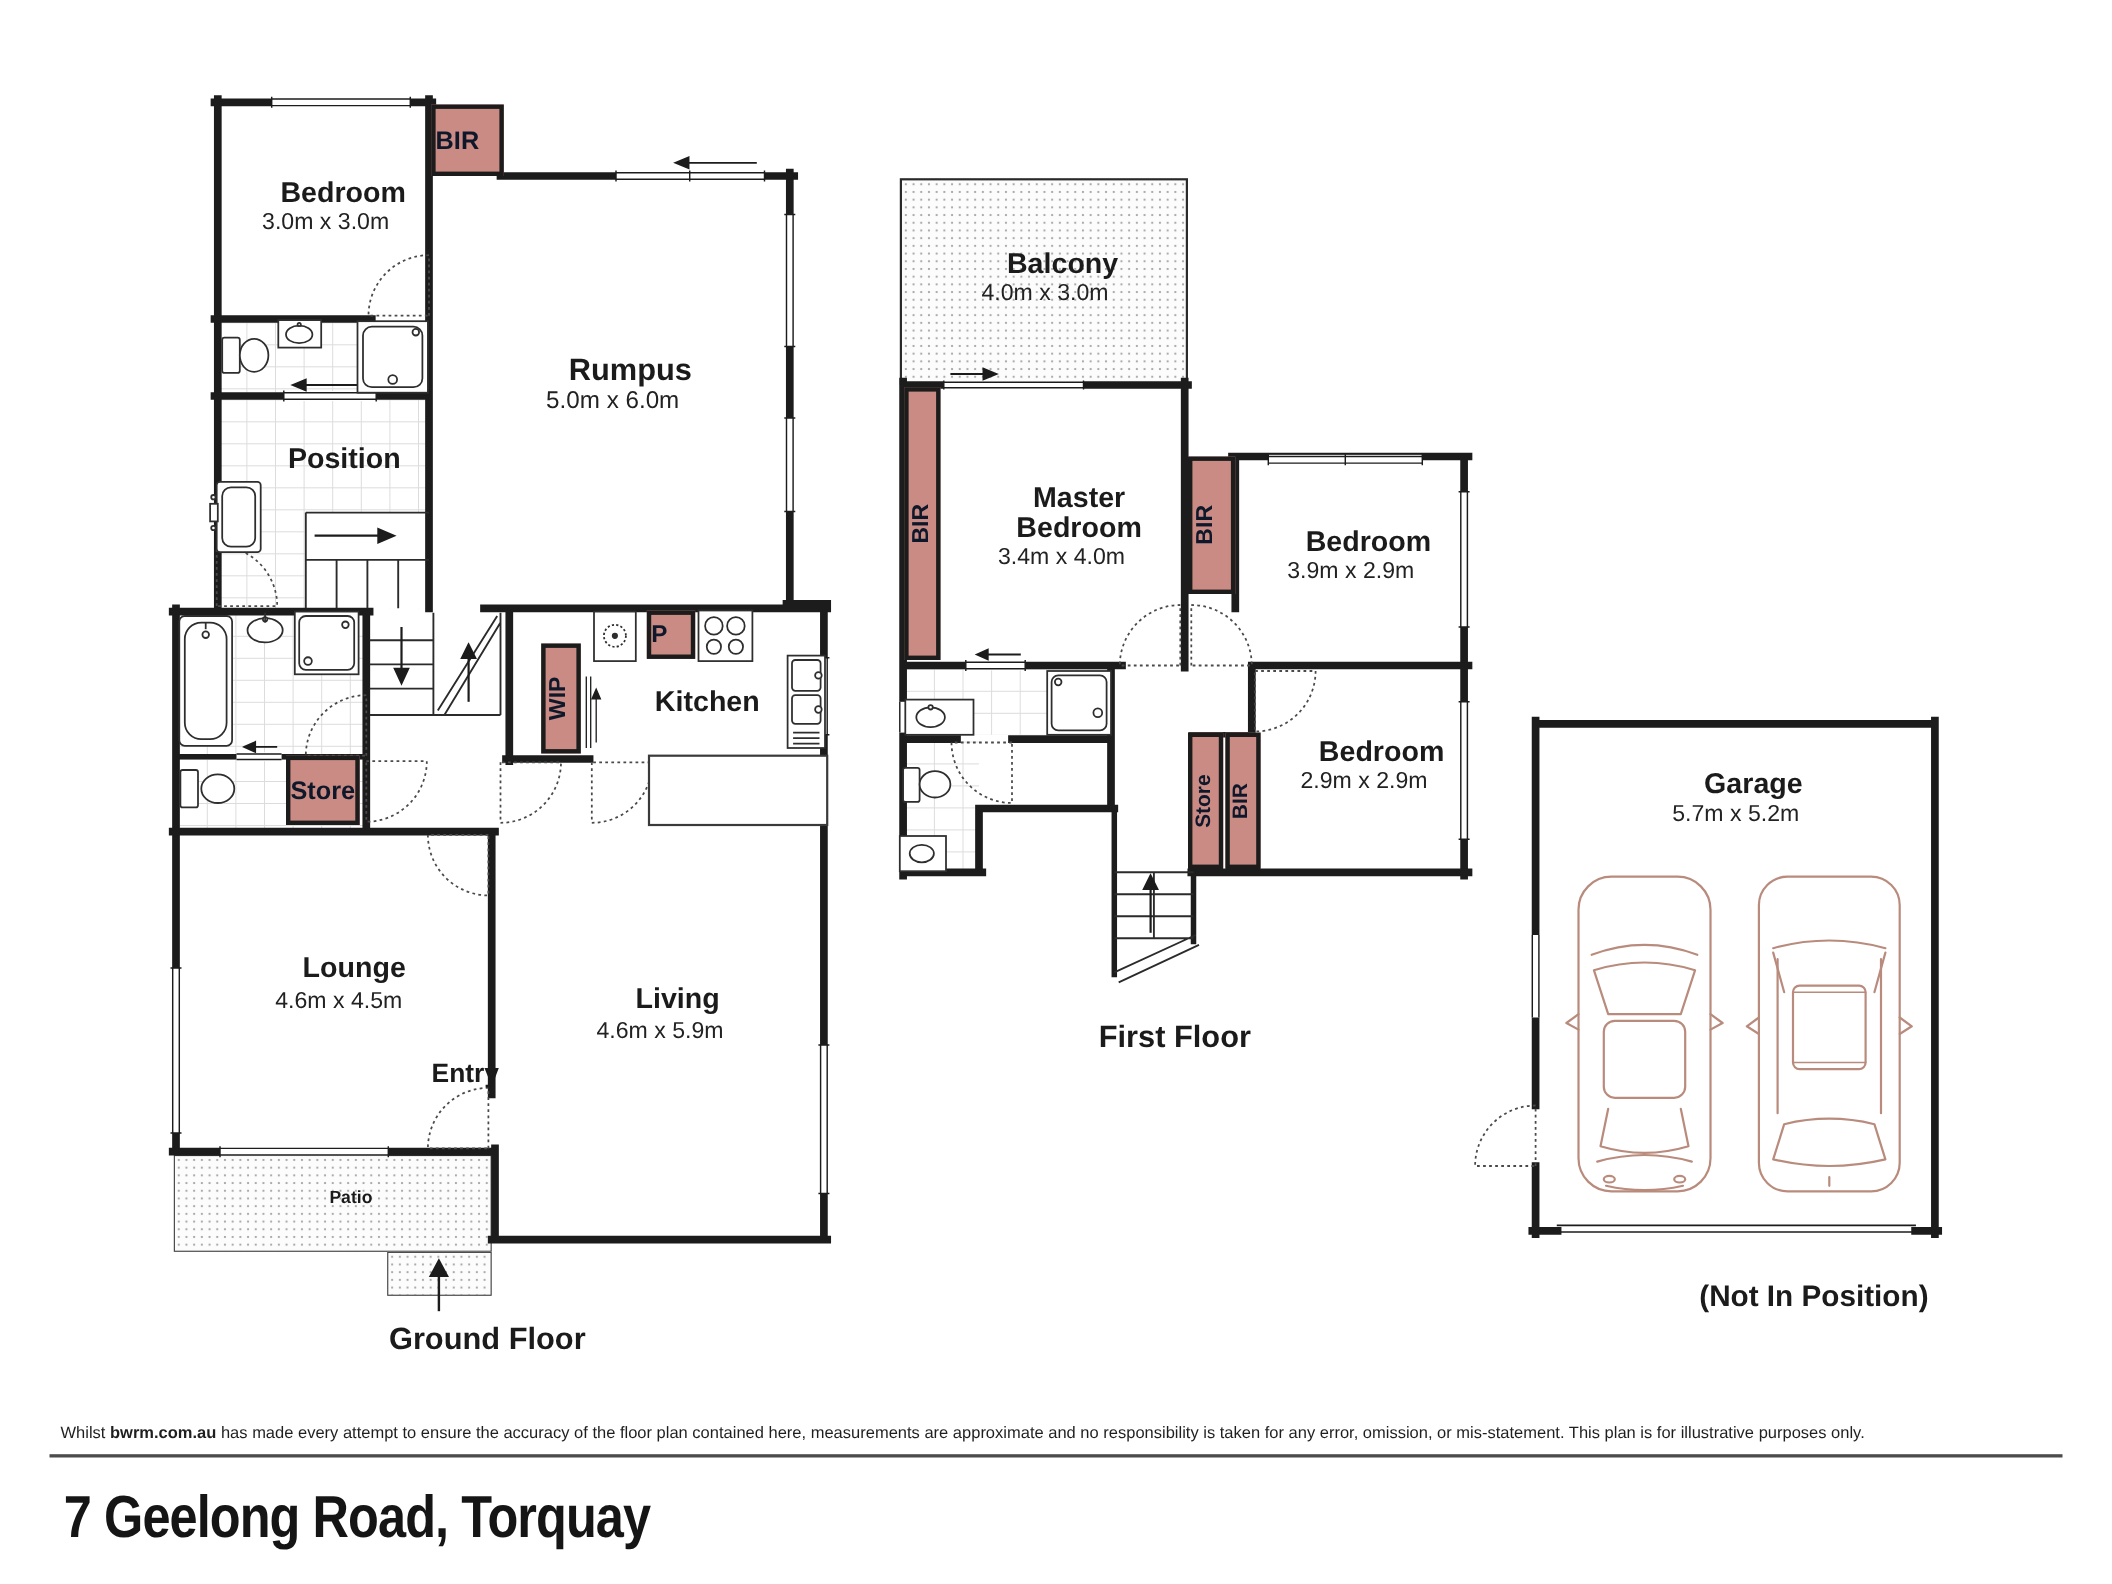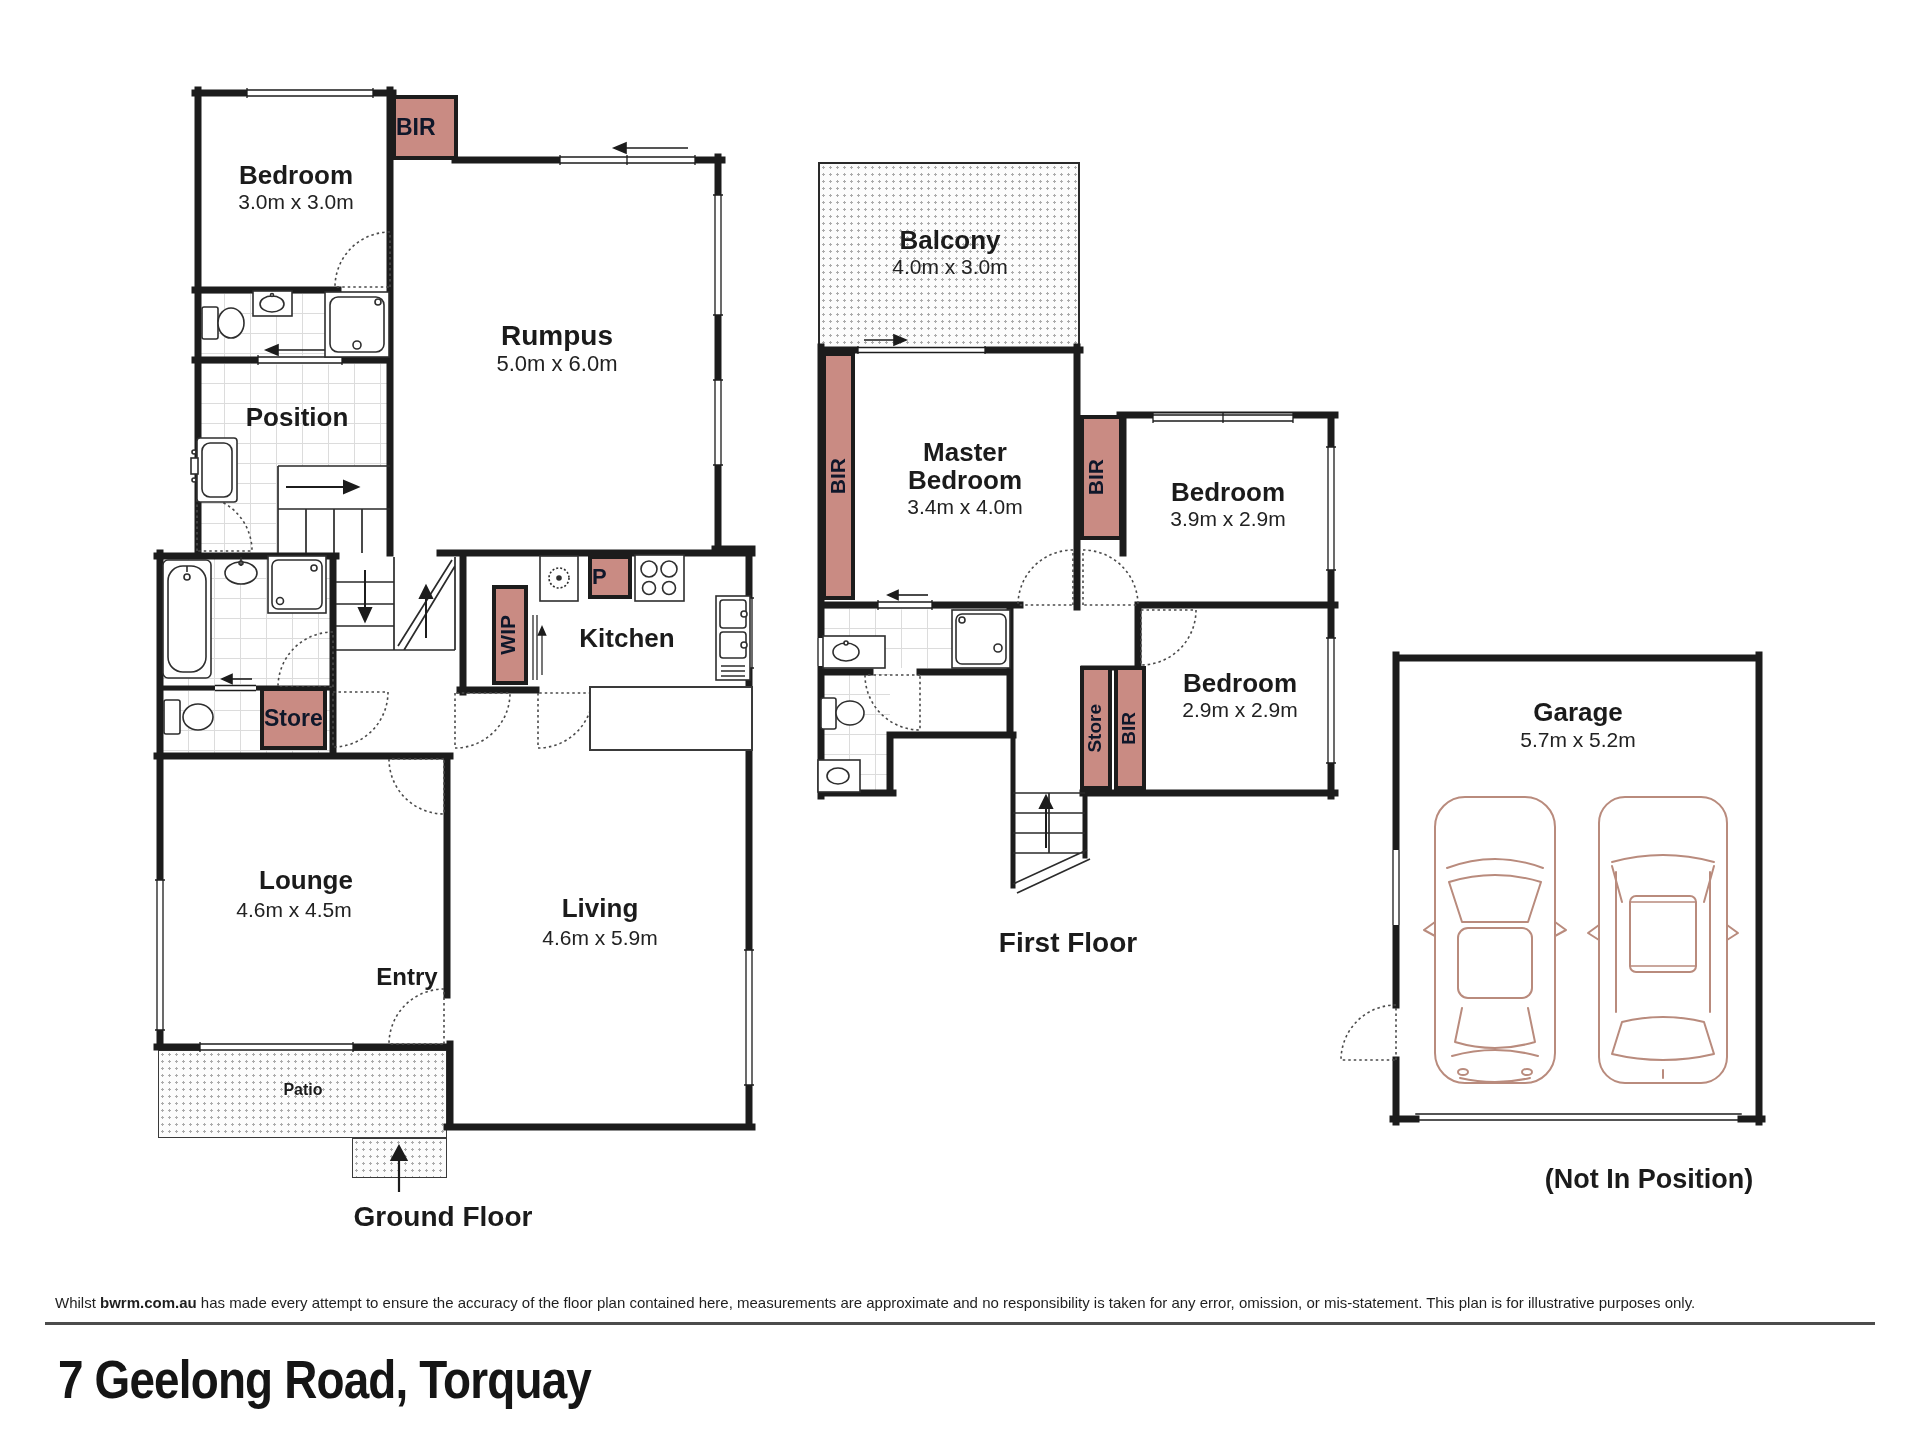--- a/index.html
+++ b/index.html
@@ -13,21 +13,21 @@
   .whitepatch{position:absolute;z-index:2;background:#fff;}
   .dots{position:absolute;z-index:1;background-color:#fcfcfc;
         background-image:radial-gradient(#ababab 1px, transparent 1.4px);
         background-size:7px 7px;box-sizing:border-box;}
   .redbox{position:absolute;z-index:4;background:#c98b83;border:4px solid #1c1c1c;
           box-sizing:border-box;display:flex;align-items:center;justify-content:flex-start;
           font-weight:600;color:#0f172a;}
   .vtext{writing-mode:vertical-rl;transform:rotate(180deg);}
   .lbl,.dim,.flabel{position:absolute;z-index:5;transform:translate(-50%,-50%);
           white-space:nowrap;text-align:center;}
-  .lbl{font-size:26px;font-weight:600;color:#1b1b1b;}
+  .lbl{font-size:26px;font-weight:600;color:#1b1b1b;margin-left:16px;}
   .dim{font-size:21px;font-weight:400;color:#222;}
   .flabel{font-size:28px;font-weight:600;color:#1b1b1b;}
   #disclaimer{position:absolute;z-index:5;left:55px;top:1294px;width:1810px;
           font-size:15px;color:#1f1f1f;}
   #rule{position:absolute;z-index:5;left:45px;top:1322px;width:1830px;height:3px;background:#4c4c4c;}
   #title{position:absolute;z-index:5;left:58px;top:1348px;font-size:54px;font-weight:700;
          color:#151515;letter-spacing:-1px;transform:scaleX(0.85);transform-origin:left top;}
   #logo{position:absolute;z-index:5;left:1658px;top:1333px;width:196px;height:100px;
         background:#b28c6c;display:flex;align-items:center;justify-content:center;gap:10px;}
   #logo .wordmark{display:flex;flex-direction:column;line-height:1.05;}
@@ -312,21 +312,21 @@
       <span class="vtext">BIR</span>
     </div>
 
   <div class="lbl" style="left:296px;top:175px;">Bedroom</div>
   <div class="dim" style="left:296px;top:202px;">3.0m x 3.0m</div>
   <div class="lbl" style="left:557px;top:336px;font-size:28px;">Rumpus</div>
   <div class="dim" style="left:557px;top:364px;font-size:22px;">5.0m x 6.0m</div>
   <div class="lbl" style="left:297px;top:417px;">Position</div>
   <div class="lbl" style="left:627px;top:638px;">Kitchen</div>
   <div class="lbl" style="left:306px;top:880px;">Lounge</div>
-  <div class="dim" style="left:294px;top:910px;">4.6m x 4.5m</div>
+  <div class="dim" style="left:308px;top:910px;">4.6m x 4.5m</div>
   <div class="lbl" style="left:407px;top:977px;font-size:24px;text-align:right;">Entry</div>
   <div class="lbl" style="left:600px;top:908px;">Living</div>
   <div class="dim" style="left:600px;top:938px;">4.6m x 5.9m</div>
   <div class="lbl" style="left:303px;top:1090px;font-size:16px;">Patio</div>
   <div class="flabel" style="left:443px;top:1217px;">Ground Floor</div>
 
   <div class="lbl" style="left:950px;top:240px;">Balcony</div>
   <div class="dim" style="left:950px;top:267px;">4.0m x 3.0m</div>
   <div class="lbl" style="left:965px;top:452px;">Master</div>
   <div class="lbl" style="left:965px;top:480px;">Bedroom</div>

